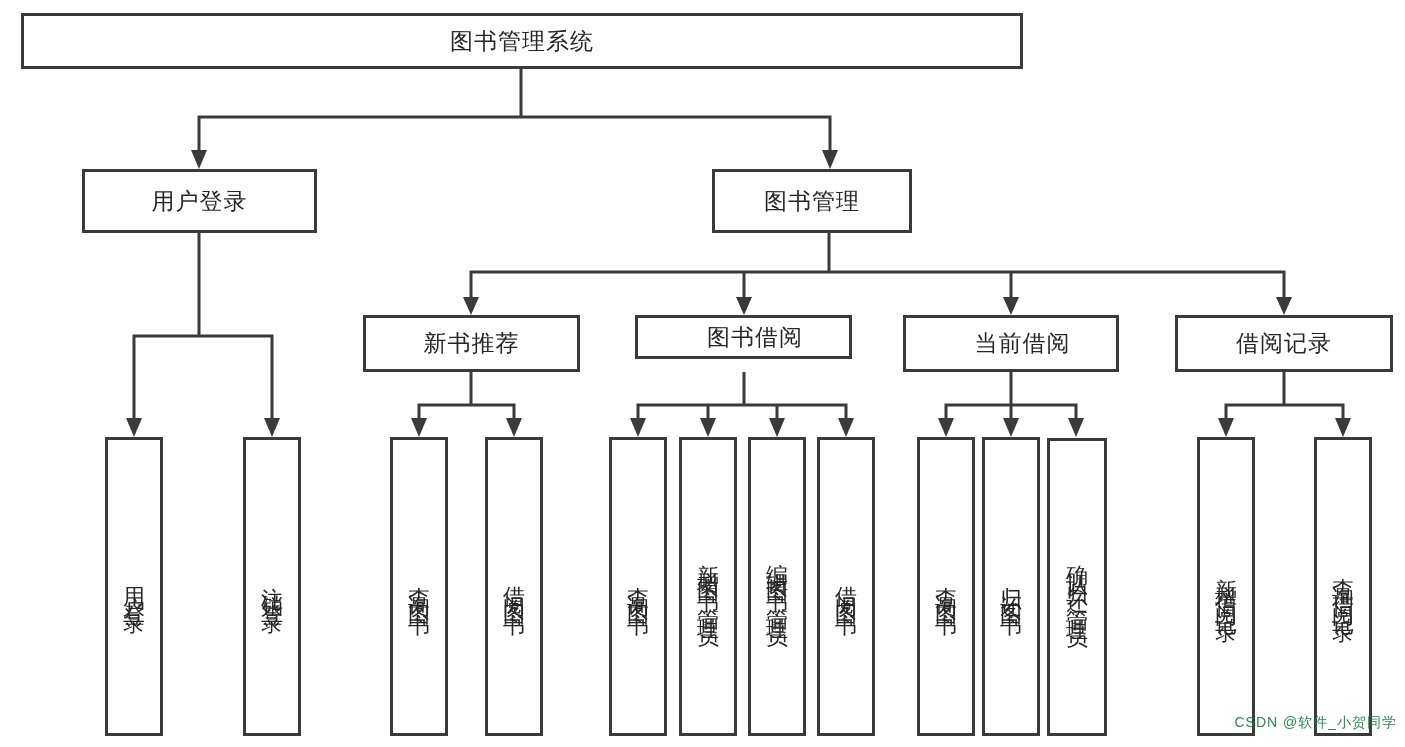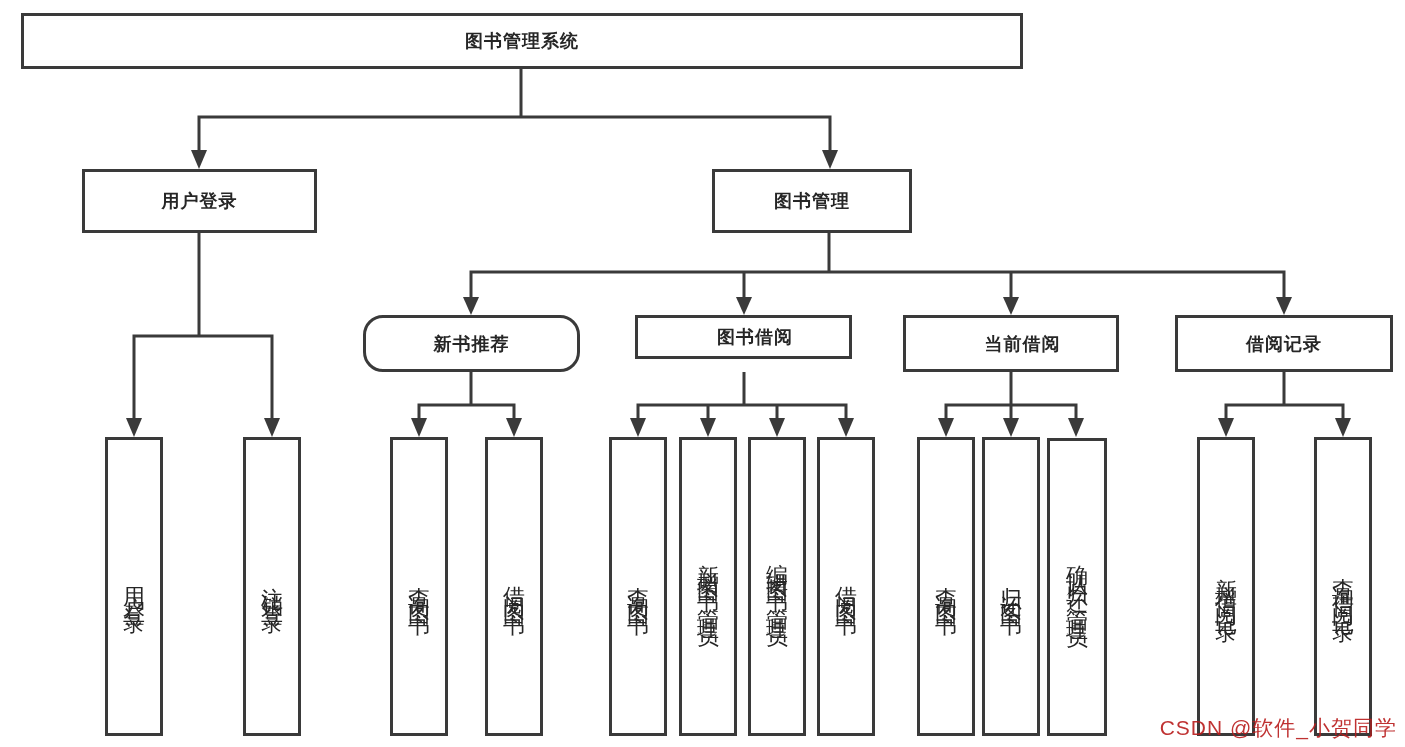--- a/index.html
+++ b/index.html
@@ -14,33 +14,33 @@
   .node{
     position:absolute;
     box-sizing:border-box;
     border:3px solid #3a3a3a;
     background:#ffffff;
     color:#262626;
     display:flex;
     align-items:center;
     justify-content:center;
   }
-  .hbox{font-size:18px;letter-spacing:1px;font-weight:bold;}
+  .hbox{font-size:23px;letter-spacing:1px;}
   .vbox{
     font-size:22px;
     writing-mode:vertical-rl;
     text-orientation:mixed;
     letter-spacing:9px;
     line-height:1;
   }
   .watermark{
     position:absolute;
     top:714px;right:8px;
-    font-size:21px;
-    color:#b91c1c;
+    font-size:14px;
+    color:#15803d;
     letter-spacing:1px;
     opacity:.9;
     white-space:nowrap;
   }
 </style>
 </head>
 <body>
 
 <div class="canvas">
 
@@ -88,21 +88,21 @@
     <span>图书管理系统</span>
   </div>
 
   <div class="node hbox" style="left:82px;top:169px;width:235px;height:64px;">
     <span>用户登录</span>
   </div>
   <div class="node hbox" style="left:712px;top:169px;width:200px;height:64px;">
     <span>图书管理</span>
   </div>
 
-  <div class="node hbox" style="left:363px;top:315px;width:217px;height:57px;border-radius:20px;">
+  <div class="node hbox" style="left:363px;top:315px;width:217px;height:57px;">
     <span>新书推荐</span>
   </div>
   <div class="node hbox" style="left:635px;top:315px;width:217px;height:44px;padding-left:23px;">
     <span>图书借阅</span>
   </div>
   <div class="node hbox" style="left:903px;top:315px;width:216px;height:57px;padding-left:23px;">
     <span>当前借阅</span>
   </div>
   <div class="node hbox" style="left:1175px;top:315px;width:218px;height:57px;">
     <span>借阅记录</span>

